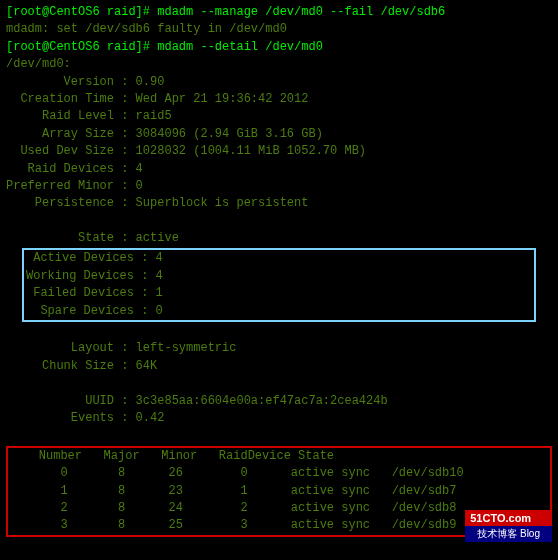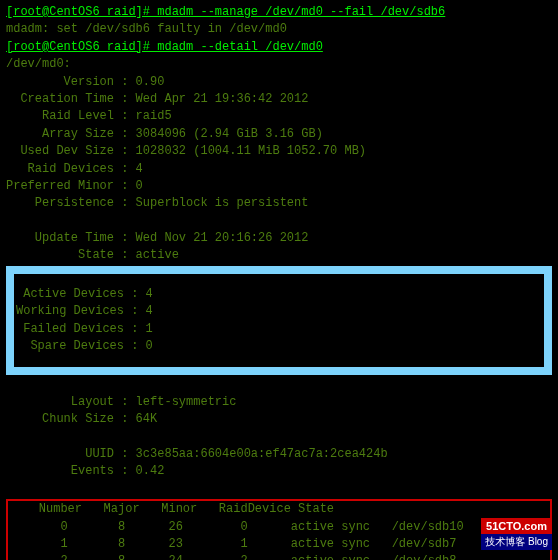--- a/index.html
+++ b/index.html
@@ -28,80 +28,77 @@
     }
 
     .line {
       white-space: pre;
       line-height: 1.45;
       color: #4d7c0f;
     }
 
     .line.cmd {
       color: #00ee00;
-      text-decoration: underline;
     }
 
     .highlight-box {
-      border: 8px solid #7dd3fc;
-      margin: 1px 0;
-      padding: 12px 2px;
+      border: 2px solid #7dd3fc;
+      margin: 1px 16px;
+      padding: 0 2px;
     }
 
     .highlight-box-bottom {
       border: 2px solid #cc0000;
       margin: 1px 0;
       padding: 0 2px;
     }
 
     .watermark {
       position: absolute;
-      bottom: 10px;
+      bottom: 18px;
       right: 6px;
       display: flex;
       flex-direction: column;
-      align-items: flex-end;
     }
 
     .watermark-top {
       background-color: #cc0000;
       color: #ffffff;
       font-size: 11px;
       font-family: Arial, sans-serif;
       padding: 2px 5px;
       font-weight: bold;
     }
 
     .watermark-bottom {
       background-color: #000080;
       color: #ffffff;
       font-size: 10px;
       font-family: Arial, sans-serif;
-      padding: 1px 4px;
+      padding: 1px 12px;
     }
   </style>
 </head>
 <body>
 
 <div class="terminal">
 
   <div class="line cmd">[root@CentOS6 raid]# mdadm --manage /dev/md0 --fail /dev/sdb6</div>
   <div class="line">mdadm: set /dev/sdb6 faulty in /dev/md0</div>
   <div class="line cmd">[root@CentOS6 raid]# mdadm --detail /dev/md0</div>
   <div class="line">/dev/md0:</div>
   <div class="line">        Version : 0.90</div>
   <div class="line">  Creation Time : Wed Apr 21 19:36:42 2012</div>
   <div class="line">     Raid Level : raid5</div>
   <div class="line">     Array Size : 3084096 (2.94 GiB 3.16 GB)</div>
   <div class="line">  Used Dev Size : 1028032 (1004.11 MiB 1052.70 MB)</div>
   <div class="line">   Raid Devices : 4</div>
   <div class="line">Preferred Minor : 0</div>
   <div class="line">    Persistence : Superblock is persistent</div>
   <div class="line">&nbsp;</div>
-  <div class="line">    Update Time : Wed Nov 21 20:16:26 2012</div>
   <div class="line">          State : active</div>
 
   <div class="highlight-box">
     <div class="line"> Active Devices : 4</div>
     <div class="line">Working Devices : 4</div>
     <div class="line"> Failed Devices : 1</div>
     <div class="line">  Spare Devices : 0</div>
   </div>
 
   <div class="line">&nbsp;</div>

